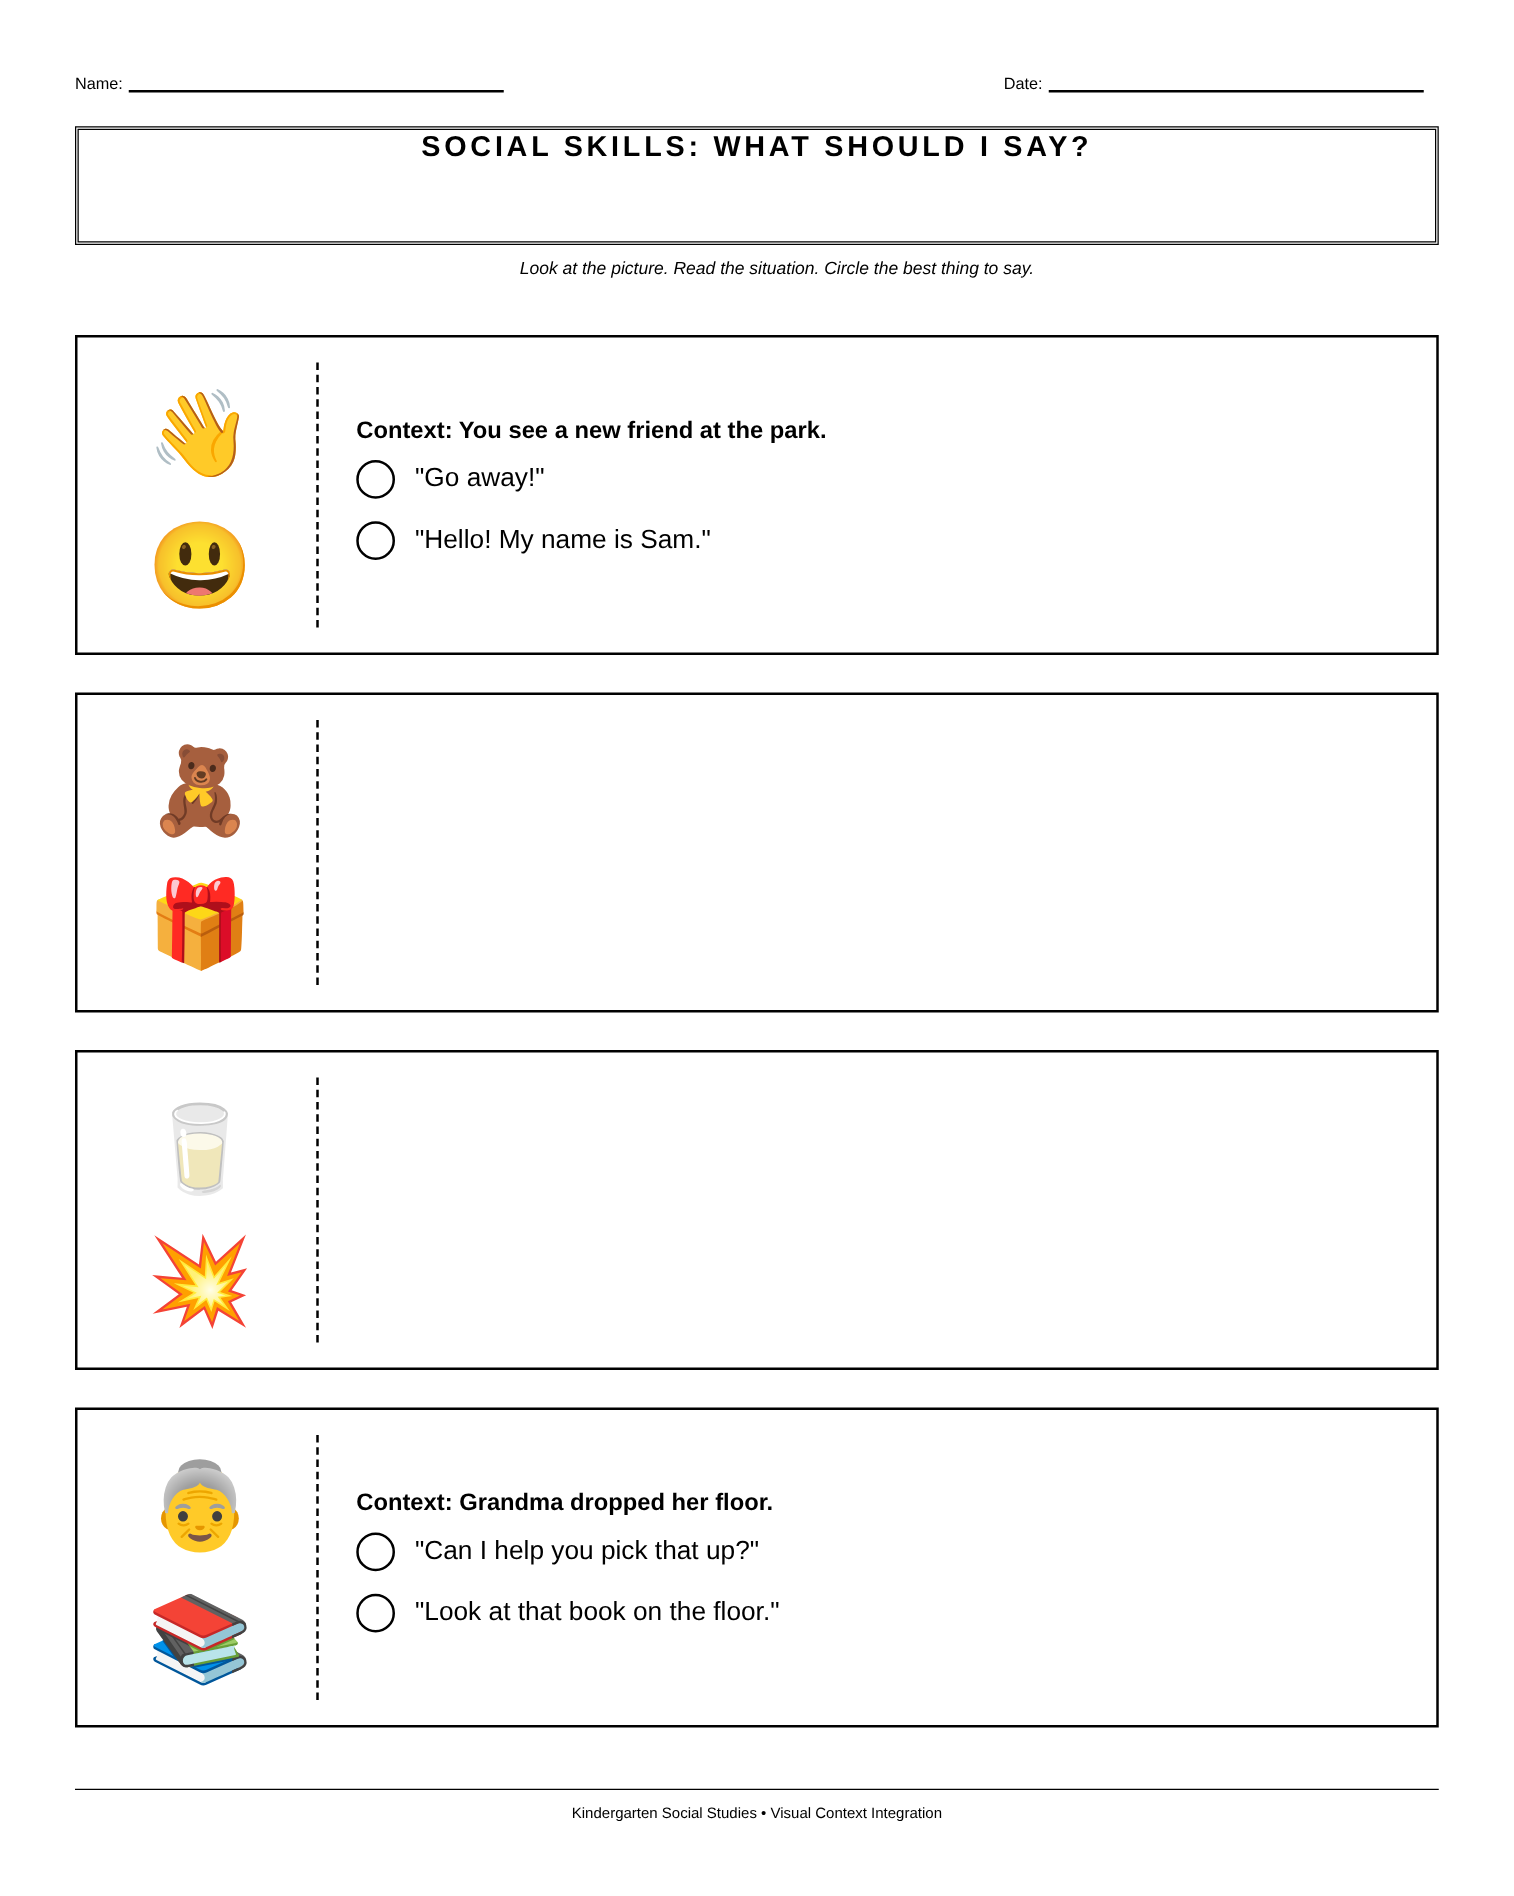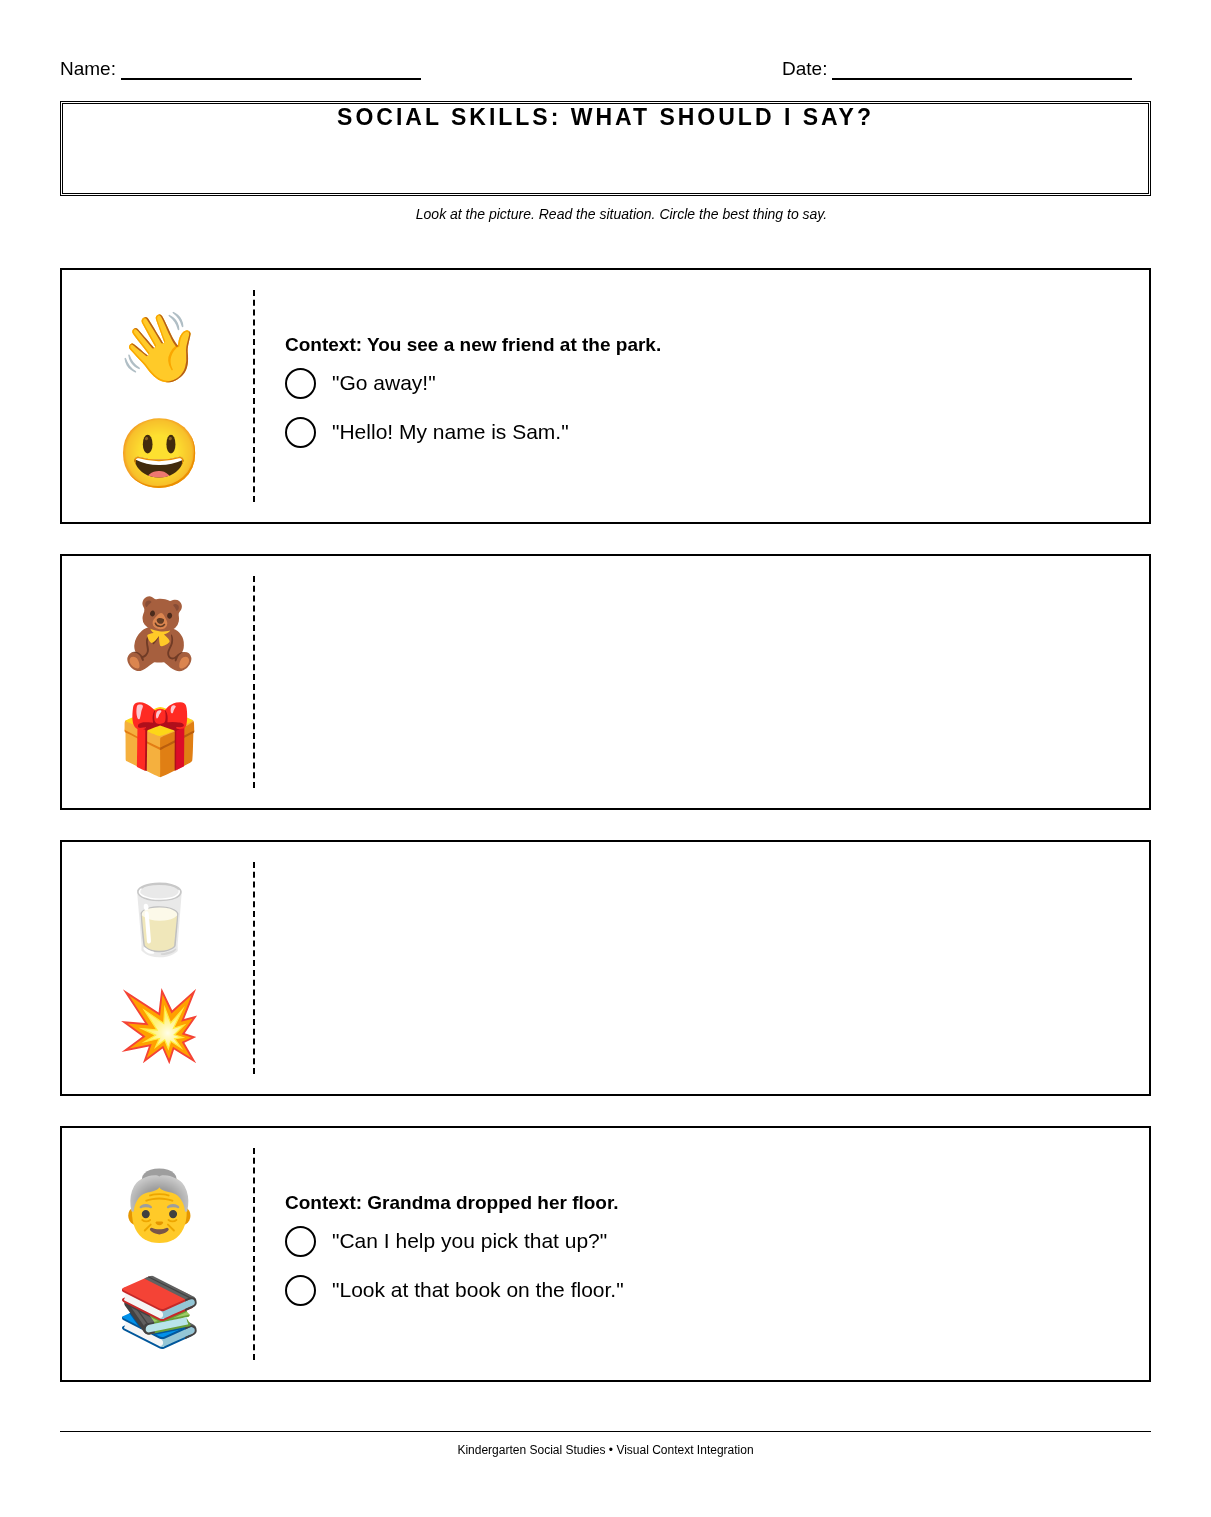--- a/index.html
+++ b/index.html
@@ -1,22 +1,22 @@
 <!DOCTYPE html>
 <html><head>
 <meta charset="utf-8">
 <style>
   html, body { margin: 0; padding: 0; background: #ffffff; }
   body { width: 1211px; height: 1517px; position: relative; font-family: "Liberation Sans", sans-serif; color: #000; }
   .header-row { position: absolute; top: 58px; left: 60px; width: 1091px; height: 20px; }
-  .field { position: absolute; top: 0; display: flex; align-items: flex-end; font-size: 19px; }
+  .field { position: absolute; top: 0; display: flex; align-items: flex-end; font-size: 13px; }
   .field .line { display: inline-block; border-bottom: 2px solid #000; height: 14px; margin-left: 5px; }
   .name-field { left: 0; }
   .name-field .line { width: 300px; }
-  .date-field { left: 722px; justify-content: space-between; }
+  .date-field { left: 743px; justify-content: space-between; }
   .date-field .line { width: 300px; }
   .title-box { position: absolute; top: 101px; left: 60px; width: 1085px; height: 89px; border: 3px double #000; display: flex; justify-content: center; }
   .title-text { font-size: 23px; font-weight: bold; letter-spacing: 3px; }
   .instructions { position: absolute; top: 206px; left: 16px; width: 1211px; text-align: center; font-style: italic; font-size: 14px; }
   .card { position: absolute; left: 60px; width: 1087px; height: 252px; border: 2px solid #000; }
   .card .icons { position: absolute; left: 0; top: 0; width: 190px; height: 100%; }
   .card .emoji { position: absolute; left: 55px; width: 86px; height: 86px; font-size: 68px; line-height: 86px; text-align: center; }
   .card .emoji.top { top: 34px; }
   .card .emoji.bottom { top: 140px; }
   .card .divider { position: absolute; left: 191px; top: 20px; height: 212px; border-left: 2px dashed #000; }

